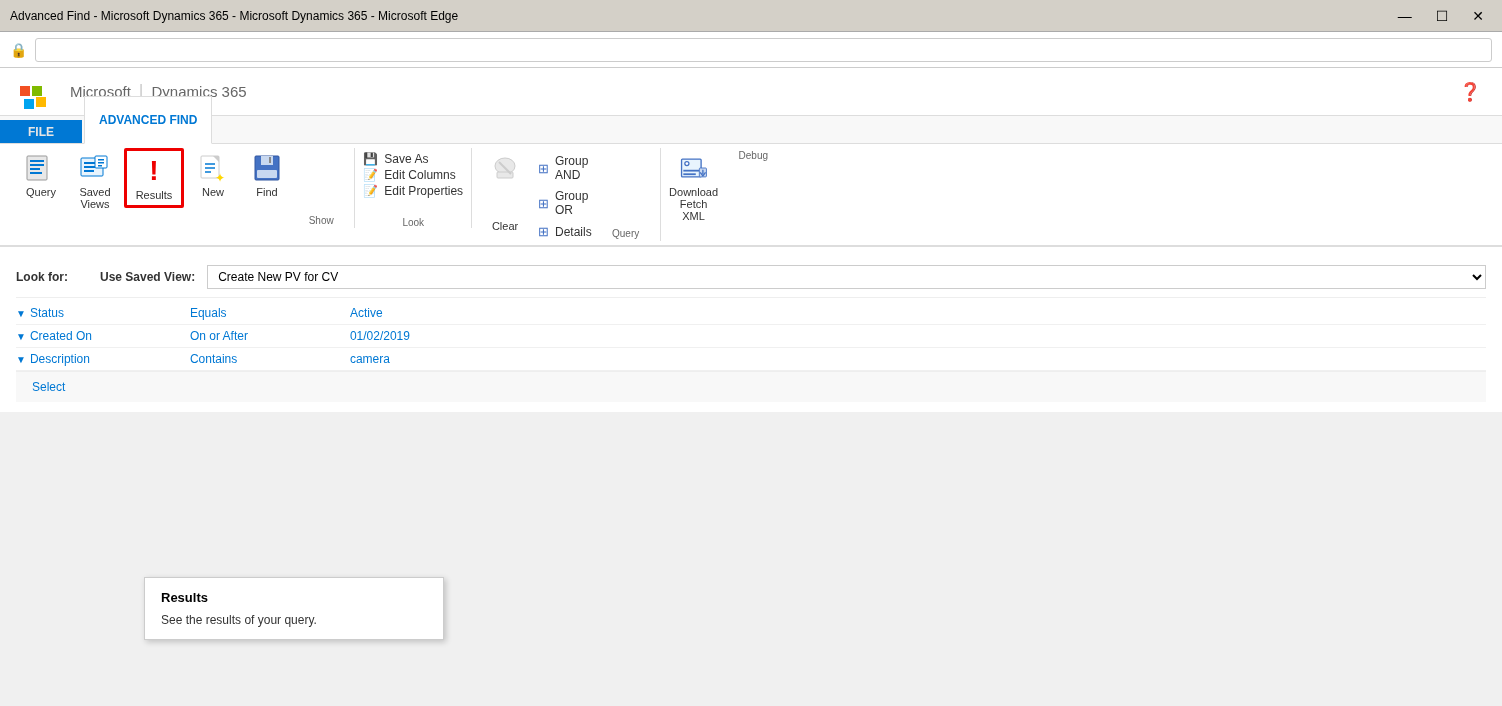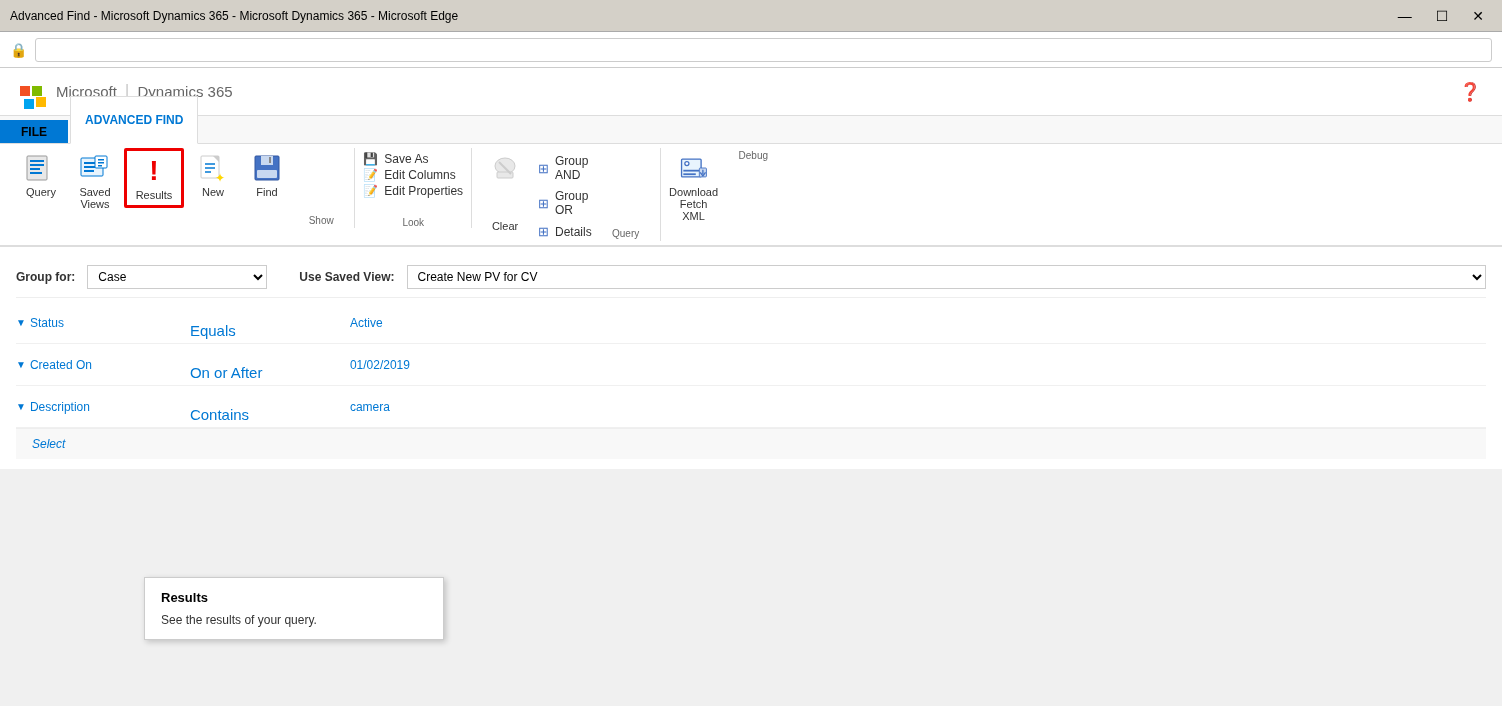--- a/index.html
+++ b/index.html
@@ -73,23 +73,23 @@
     .ribbon-tab.active {
       background: #fff;
       border-color: #ddd;
       border-bottom: 1px solid #fff;
       color: #0078d4;
       font-weight: bold;
       margin-bottom: -1px;
     }
     .ribbon-tab.file-tab {
       background: #0078d4;
-      color: #000000;
+      color: #e5e5e5;
       font-weight: bold;
-      padding: 4px 20px;
+      padding: 4px 27px;
       text-align: center;
     }
 
     
     .ribbon {
       background: #fff;
       border-bottom: 2px solid #ddd;
       padding: 4px 8px;
       display: flex;
       align-items: flex-start;
@@ -231,37 +231,35 @@
       color: #0078d4;
       text-decoration: none;
       cursor: pointer;
       font-size: 12px;
       width: 160px;
     }
     .filter-operator {
       color: #0078d4;
       text-decoration: none;
       cursor: pointer;
-      font-size: 15px;
+      font-size: 12px;
       width: 160px;
-      margin-top: 16px;
     }
     .filter-value {
       color: #0078d4;
       text-decoration: none;
       cursor: pointer;
       font-size: 12px;
     }
 
     
     .select-row {
       padding: 8px 16px;
       background: #f8f8f8;
       border-top: 1px solid #eee;
-      font-style: italic;
     }
     .select-link {
       color: #0078d4;
       text-decoration: none;
       cursor: pointer;
       font-size: 12px;
     }
 
     
     .ribbon-group-label {
@@ -301,21 +299,21 @@
 
 <div class="app-header">
   <div class="app-header-brand">
 
     <div class="ms-logo">
       <div class="ms-logo-sq" style="background:#f25022;"></div>
       <div class="ms-logo-sq" style="background:#7fba00;"></div>
       <div class="ms-logo-sq" style="background:#00a4ef; margin-top:2px; margin-left:-20px; position:relative; top:11px;"></div>
       <div class="ms-logo-sq" style="background:#ffb900; position:relative; top:11px;"></div>
     </div>
-    <span style="margin-left:2px; color:#666; font-size:15px;">Microsoft</span>
+    <span style="margin-left:16px; color:#666; font-size:15px;">Microsoft</span>
     <span style="color:#ccc; font-size:18px;">|</span>
     <span style="color:#666; font-size:15px;">Dynamics 365</span>
   </div>
   <span class="help-icon">❓</span>
 </div>
 
 <div class="ribbon-tabs">
   <div class="ribbon-tab file-tab">FILE</div>
   <div class="ribbon-tab active">ADVANCED FIND</div>
 </div>
@@ -454,24 +452,21 @@
       </div>
       <span class="ribbon-item-label" style="text-align:center; max-width:70px;">Download Fetch XML</span>
     </div>
     <div class="ribbon-group-label">Debug</div>
   </div>
 </div>
 
 <div class="main-content" style="position:relative;">
 
   <div class="look-for-bar">
-    <span class="look-for-label">Group for:</span>
-    <select class="look-for-select">
-      <option>Case</option>
-    </select>
+    <span class="look-for-label">Look for:</span>
     <span class="use-saved-label">Use Saved View:</span>
     <select class="use-saved-select">
       <option>Create New PV for CV</option>
     </select>
   </div>
 
   <div class="tooltip-box">
     <div class="tooltip-title">Results</div>
     <div class="tooltip-text">See the results of your query.</div>
   </div>

